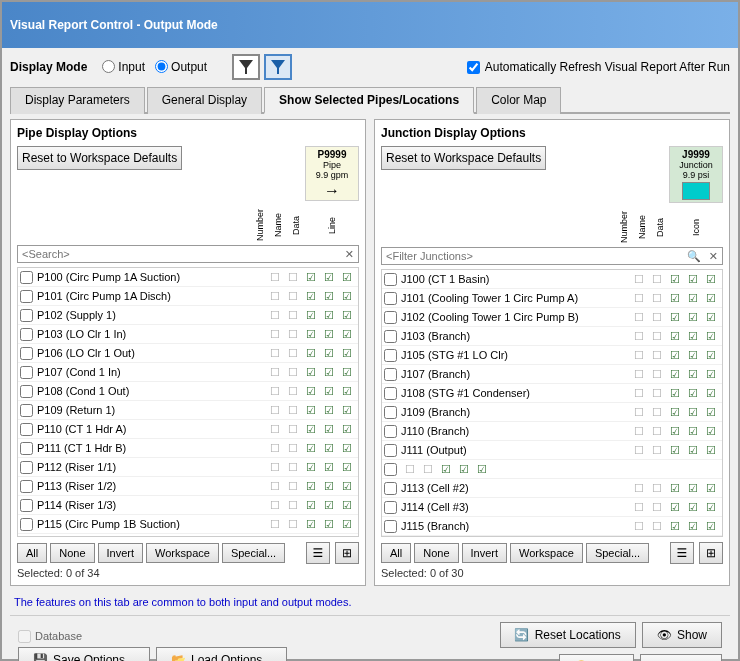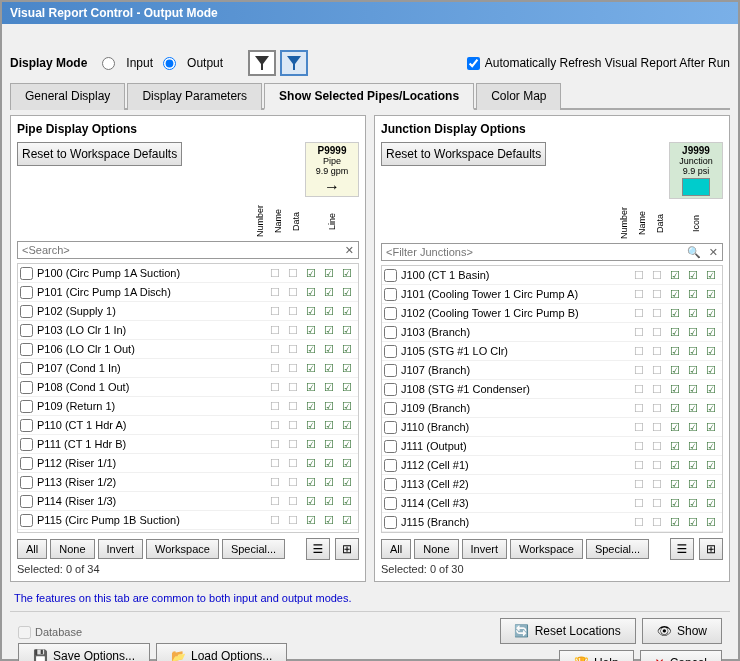--- a/index.html
+++ b/index.html
@@ -15,51 +15,50 @@
       width: 740px;
       height: 661px;
       background: #f0f0f0;
       border: 2px solid #999;
       display: flex;
       flex-direction: column;
     }
     .title-bar {
       background: linear-gradient(to right, #4a86c8, #7ab0e8);
       color: white;
-      padding: 4px 8px;
+      padding: 16px 8px;
       font-size: 12px;
       font-weight: bold;
       flex-shrink: 0;
     }
     .content-area {
       flex: 1;
       padding: 6px 8px;
       display: flex;
       flex-direction: column;
       gap: 5px;
     }
     .display-mode-row {
       display: flex;
       align-items: center;
       gap: 15px;
-      margin-top: 20px;
     }
     .display-mode-label {
       font-weight: bold;
       font-size: 12px;
     }
     .radio-group {
       display: flex;
       align-items: center;
       gap: 10px;
     }
     .radio-item {
       display: flex;
-      align-items: flex-end;
-      gap: 11px;
+      align-items: flex-start;
+      gap: 3px;
     }
     .filter-icons {
       display: flex;
       gap: 4px;
       margin-left: 10px;
     }
     .filter-btn {
       width: 28px;
       height: 26px;
       border: 2px solid #888;
@@ -318,24 +317,24 @@
         </button>
       </div>
       <div class="auto-refresh">
         <input type="checkbox" checked="" style="">
         <span>Automatically Refresh Visual Report After Run</span>
       </div>
     </div>
 
     <div class="tabs-row">
       <div class="tab">
+        <span>Display Parameters</span>
+      </div>
+      <div class="tab">
         <span>General Display</span>
-      </div>
-      <div class="tab">
-        <span>Display Parameters</span>
       </div>
       <div class="tab active">
         <span>Show Selected Pipes/Locations</span>
       </div>
       <div class="tab">
         <span>Color Map</span>
       </div>
     </div>
 
     <div class="main-panels">
@@ -668,21 +667,20 @@
               <div class="item-checks">
                 <span class="item-check unchecked">☐</span>
                 <span class="item-check unchecked">☐</span>
                 <span class="item-check checked">☑</span>
                 <span class="item-check checked">☑</span>
                 <span class="item-check checked">☑</span>
               </div>
             </div>
             <div class="list-item">
               <input type="checkbox" class="item-checkbox" style="">
-              <span class="item-name">J112 (Cell #1)</span>
               <div class="item-checks">
                 <span class="item-check unchecked">☐</span>
                 <span class="item-check unchecked">☐</span>
                 <span class="item-check checked">☑</span>
                 <span class="item-check checked">☑</span>
                 <span class="item-check checked">☑</span>
               </div>
             </div>
             <div class="list-item">
               <input type="checkbox" class="item-checkbox" style="">

